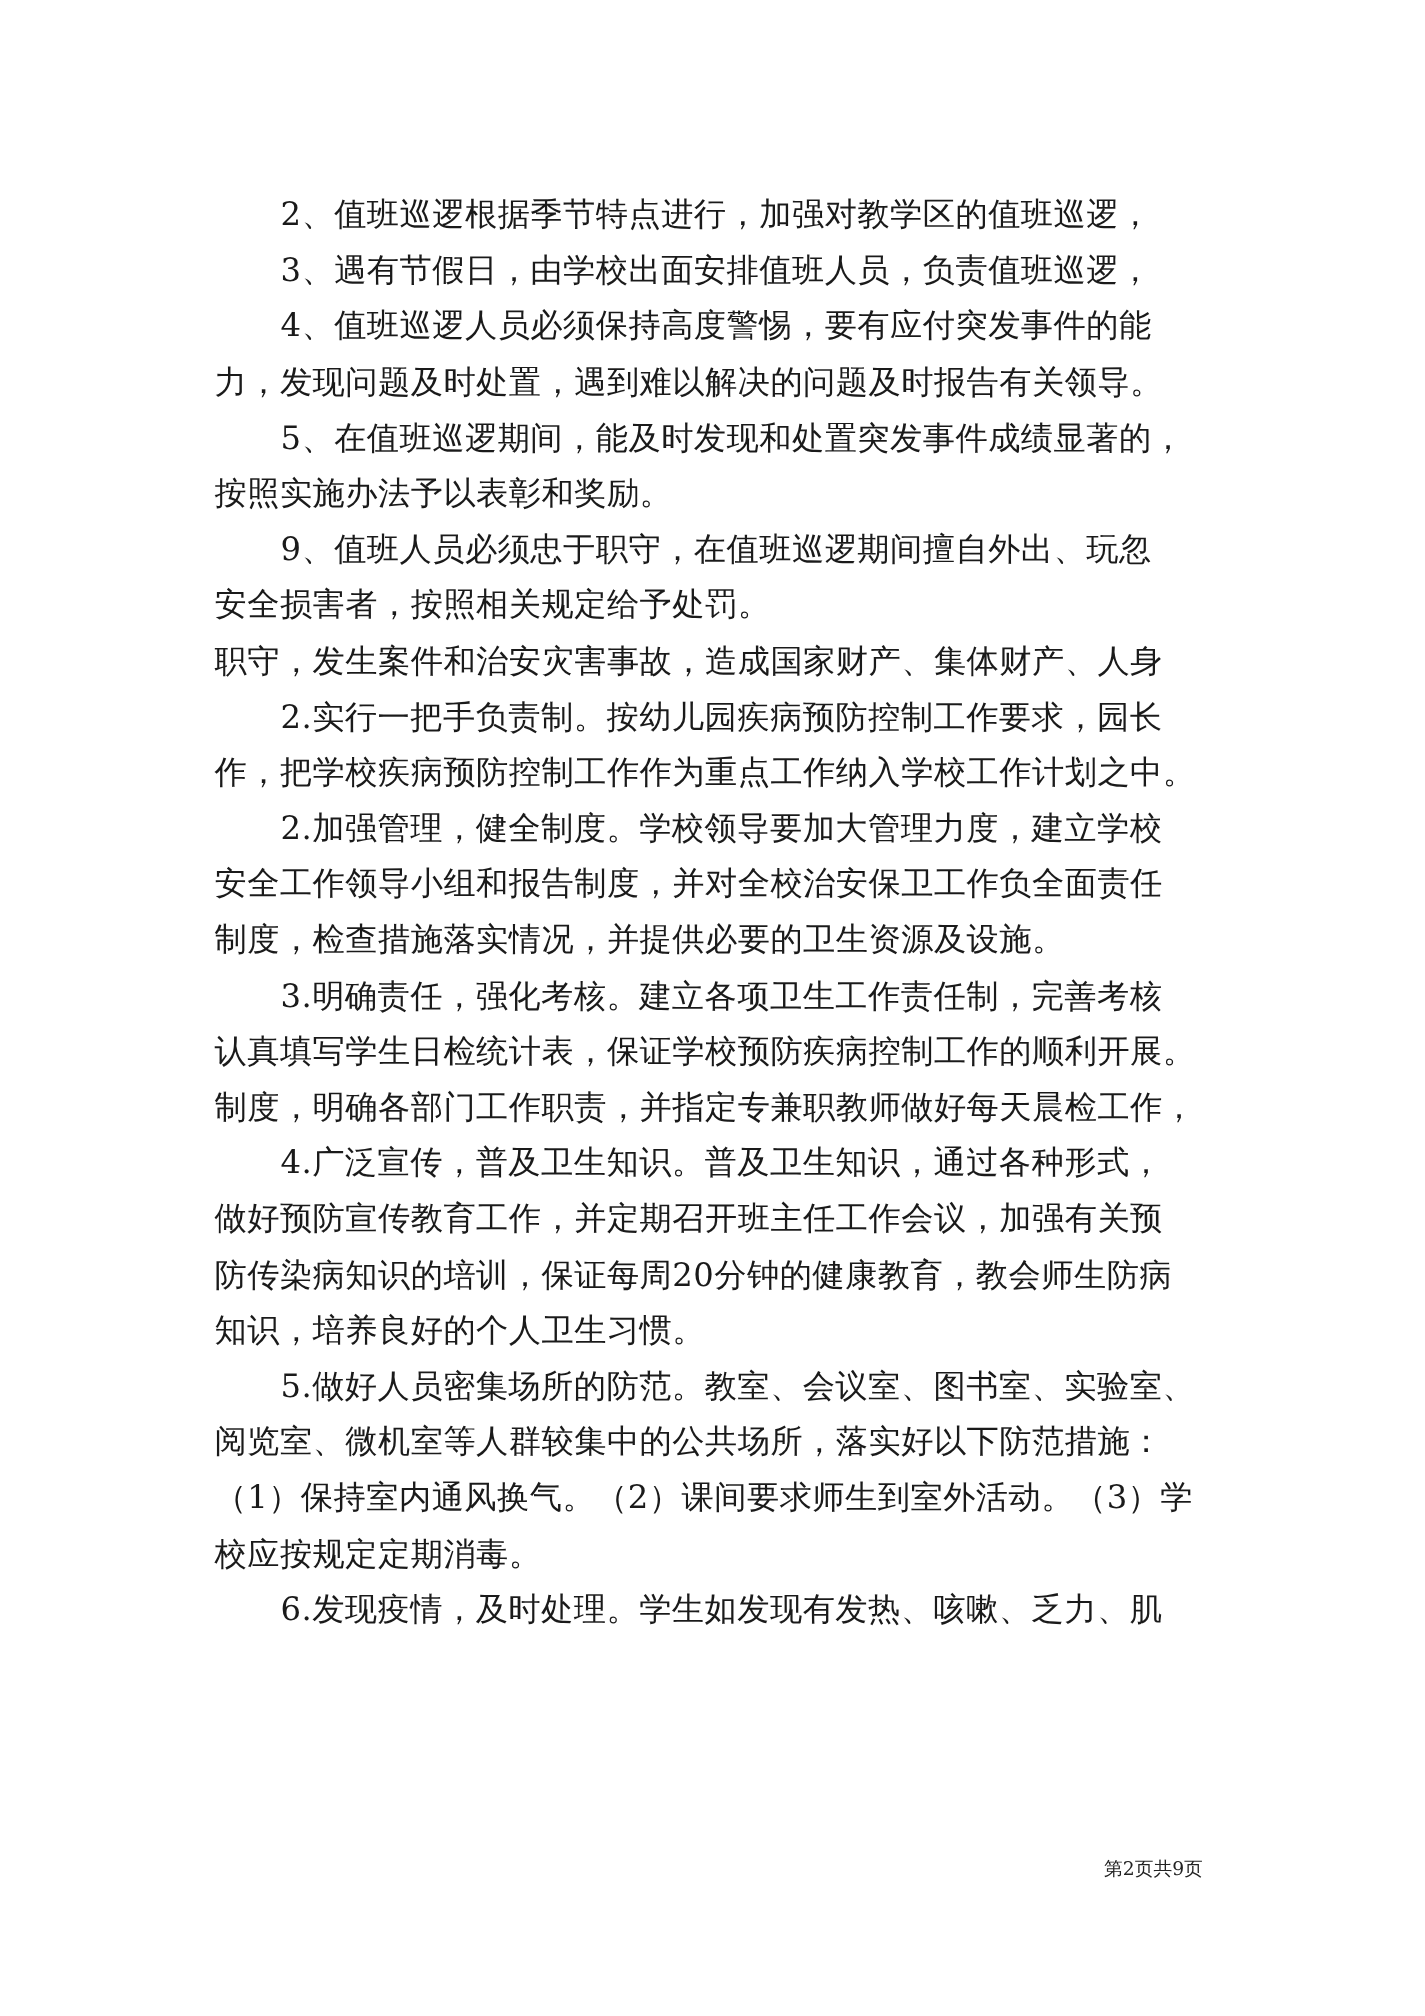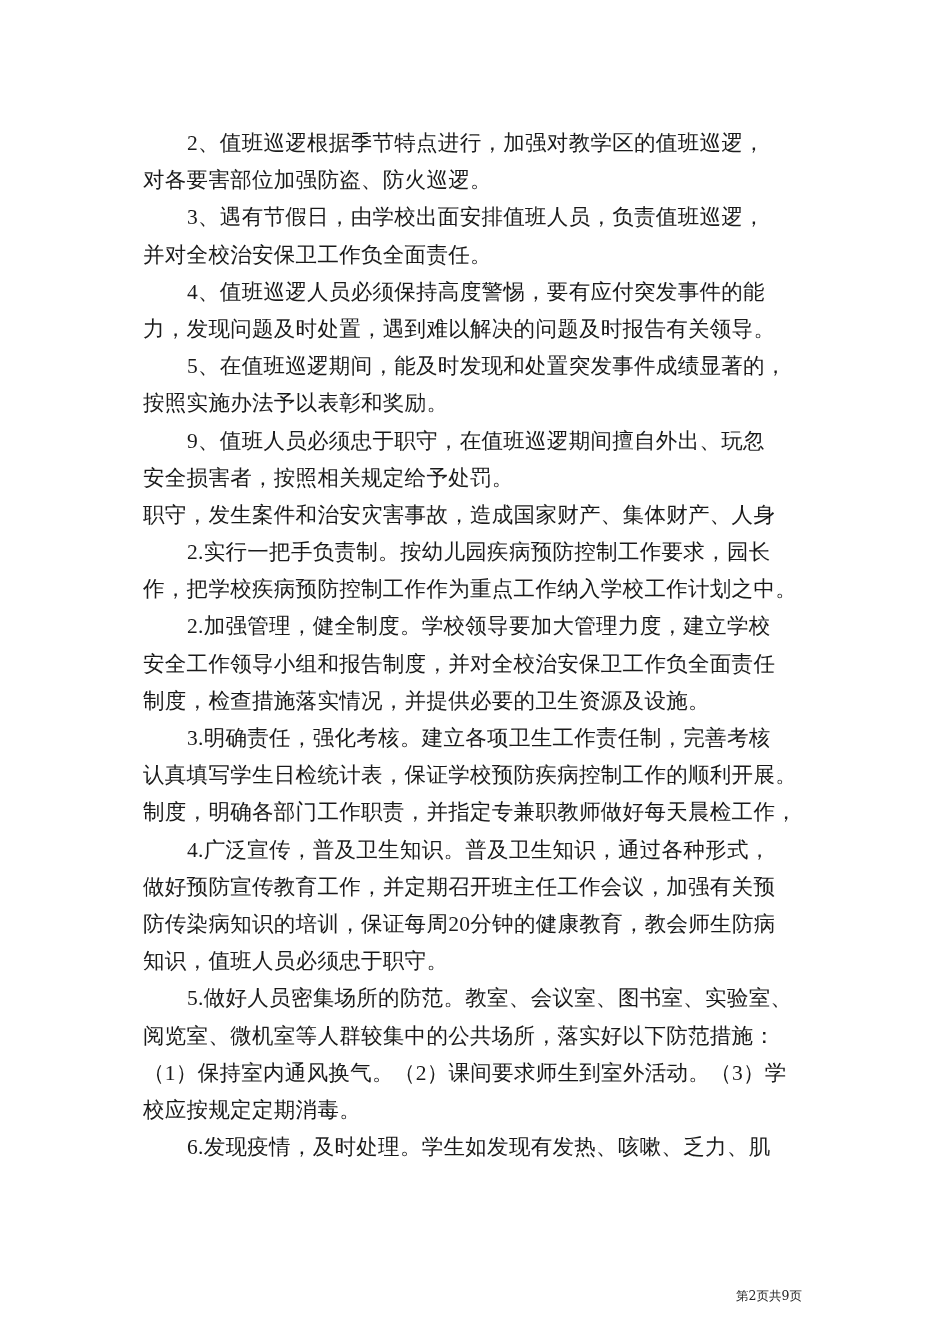--- a/index.html
+++ b/index.html
@@ -1,53 +1,51 @@
 <!DOCTYPE html>
 <html><head>
 <meta charset="utf-8">
 <style>
   html, body { margin: 0; padding: 0; background: #ffffff; }
   body { width: 950px; height: 1344px; position: relative; overflow: hidden;
          font-family: "DejaVu Serif", "Liberation Serif", serif; color: #1a1a1a; }
   .page { position: absolute; left: 0; top: 0; width: 950px; height: 1344px; background: #fff; }
-  .body-text { position: absolute; left: 143px; top: 125px; width: 664px; font-family: Liberation Serif, serif; }
+  .body-text { position: absolute; left: 143px; top: 125px; width: 664px; }
   .line { display: block; height: 37.2px; line-height: 37.2px; font-size: 21.5px;
           white-space: nowrap; letter-spacing: 0.3px; }
   .indent { padding-left: 44px; }
-  .footer { position: absolute; left: 736px; top: 1288px; font-size: 12.5px; color: #222;
+  .footer { position: absolute; left: 736px; top: 1238px; font-size: 12.5px; color: #222;
             font-family: "DejaVu Serif", serif; white-space: nowrap; }
 </style>
 </head>
 <body>
 
 <div class="page">
   <div class="body-text">
     <span class="line indent">2、值班巡逻根据季节特点进行，加强对教学区的值班巡逻，</span>
-    <span class="line">对各要害部位加强防盗、防火巡逻。</span>
     <span class="line indent">3、遇有节假日，由学校出面安排值班人员，负责值班巡逻，</span>
-    <span class="line">并对全校治安保卫工作负全面责任。</span>
     <span class="line indent">4、值班巡逻人员必须保持高度警惕，要有应付突发事件的能</span>
     <span class="line">力，发现问题及时处置，遇到难以解决的问题及时报告有关领导。</span>
     <span class="line indent">5、在值班巡逻期间，能及时发现和处置突发事件成绩显著的，</span>
     <span class="line">按照实施办法予以表彰和奖励。</span>
     <span class="line indent">9、值班人员必须忠于职守，在值班巡逻期间擅自外出、玩忽</span>
     <span class="line">安全损害者，按照相关规定给予处罚。</span>
     <span class="line">职守，发生案件和治安灾害事故，造成国家财产、集体财产、人身</span>
     <span class="line indent">2.实行一把手负责制。按幼儿园疾病预防控制工作要求，园长</span>
     <span class="line">作，把学校疾病预防控制工作作为重点工作纳入学校工作计划之中。</span>
     <span class="line indent">2.加强管理，健全制度。学校领导要加大管理力度，建立学校</span>
     <span class="line">安全工作领导小组和报告制度，并对全校治安保卫工作负全面责任</span>
     <span class="line">制度，检查措施落实情况，并提供必要的卫生资源及设施。</span>
     <span class="line indent">3.明确责任，强化考核。建立各项卫生工作责任制，完善考核</span>
     <span class="line">认真填写学生日检统计表，保证学校预防疾病控制工作的顺利开展。</span>
     <span class="line">制度，明确各部门工作职责，并指定专兼职教师做好每天晨检工作，</span>
     <span class="line indent">4.广泛宣传，普及卫生知识。普及卫生知识，通过各种形式，</span>
     <span class="line">做好预防宣传教育工作，并定期召开班主任工作会议，加强有关预</span>
     <span class="line">防传染病知识的培训，保证每周20分钟的健康教育，教会师生防病</span>
-    <span class="line">知识，值班人员必须忠于职守。</span>
+    <span class="line">知识，培养良好的个人卫生习惯。</span>
     <span class="line indent">5.做好人员密集场所的防范。教室、会议室、图书室、实验室、</span>
     <span class="line">阅览室、微机室等人群较集中的公共场所，落实好以下防范措施：</span>
     <span class="line">（1）保持室内通风换气。（2）课间要求师生到室外活动。（3）学</span>
     <span class="line">校应按规定定期消毒。</span>
     <span class="line indent">6.发现疫情，及时处理。学生如发现有发热、咳嗽、乏力、肌</span>
   </div>
 
   <div class="footer">第2页共9页</div>
 </div>
 

